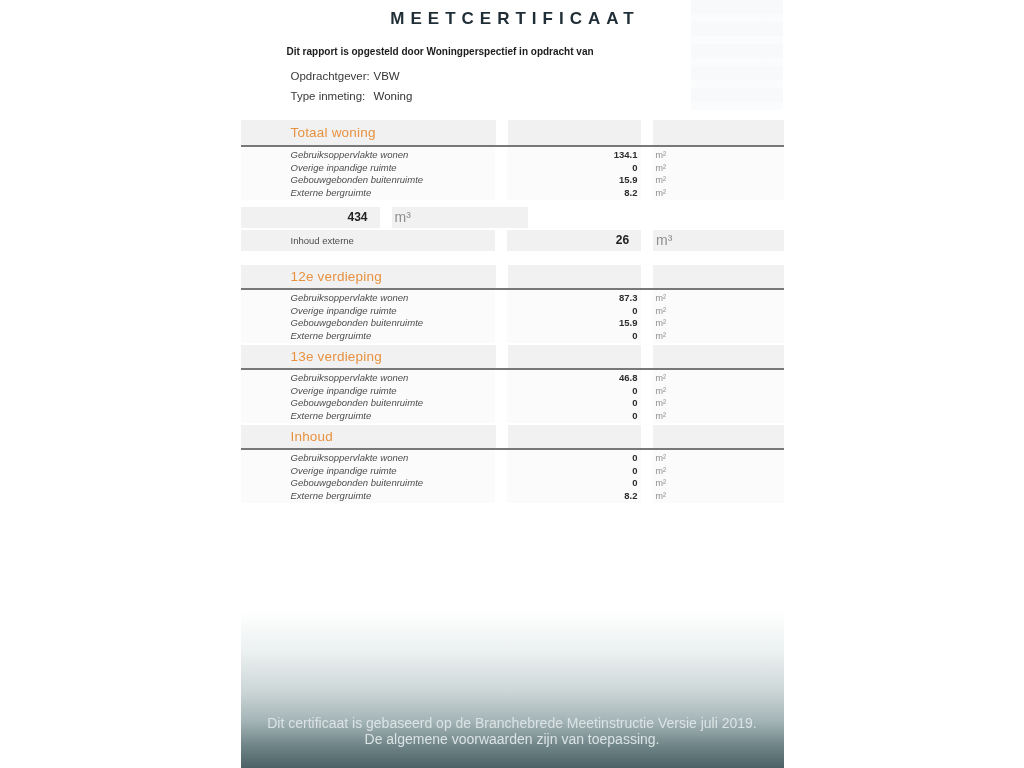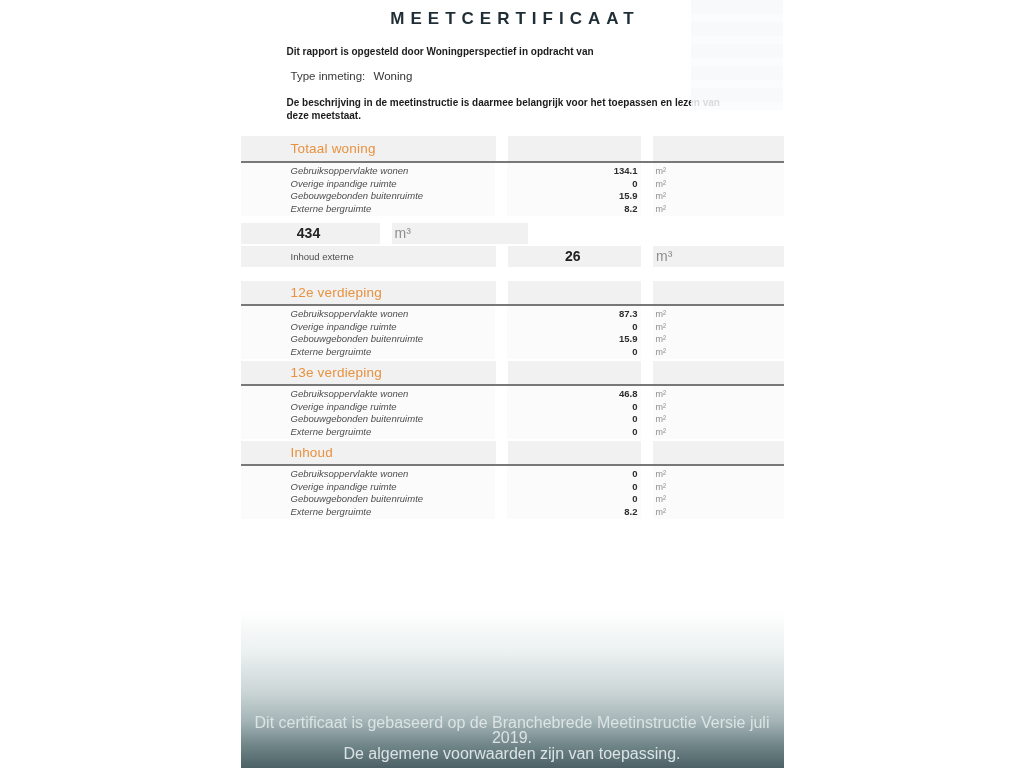--- a/index.html
+++ b/index.html
@@ -75,50 +75,52 @@
   .data .c1 .row { padding-left:50px; font-size:9.5px; color:#4d4d4d;font-style:italic; }
   .data .c2 .row { text-align:right; padding-right:3px; font-size:9.5px; font-weight:600; color:#2d2d2d; }
   .data .c3 .row { padding-left:3px; font-size:9px; color:#8e8e8e; }
 
   .sect { margin-bottom:2px; }
   .sect.first { margin-bottom:7px; }
 
   .total-band { height:21px; margin-bottom:2px; }
   .total-band > div { background:#f1f1f2; line-height:21px; }
   .total-band .c1 { padding-left:50px; font-size:9.5px; color:#4d4d4d; }
-  .total-band .c2 { text-align:center; padding-right:3px; font-size:14px; font-weight:700; color:#222; }
+  .total-band .c2 { text-align:right; padding-right:12px; font-size:12px; font-weight:700; color:#222; }
   .total-band .c3 { padding-left:3px; font-size:14px; color:#8e8e8e; }
   .totals-gap { height:12px; }
 
   .footer {
-    position:absolute; left:0; right:0; bottom:7px;
+    position:absolute; left:0; right:0; bottom:21px;
     text-align:center;
-    font-size:16px; line-height:15.5px;
+    font-size:14px; line-height:15.5px;
     color:#dbe3e4;
   }
 </style>
 </head>
 <body>
 
 <div class="page">
 
   <div class="watermark"></div>
 
   <div class="doc-title">MEETCERTIFICAAT</div>
 
   <div class="intro">Dit rapport is opgesteld door Woningperspectief in opdracht van</div>
 
   <div class="fields">
     <div class="field-row">
+      <span class="field-label">Opdrachtgever:</span><span class="field-value">VBW</span>
+    </div>
+    <div class="field-row">
       <span class="field-label">Type inmeting:</span><span class="field-value">Woning</span>
     </div>
   </div>
 
   <div class="description">
-    <div>De beschrijving in de meetinstructie is daarmee belangrijk voor het toepassen en lezen van deze meetstaat.</div>
   </div>
 
   <div class="table-area">
 
     <div class="sect first">
       <div class="band head first">
         <div class="c1">
             <span class="section-heading">Totaal woning</span>
           </div>
         <div class="c2"></div>

